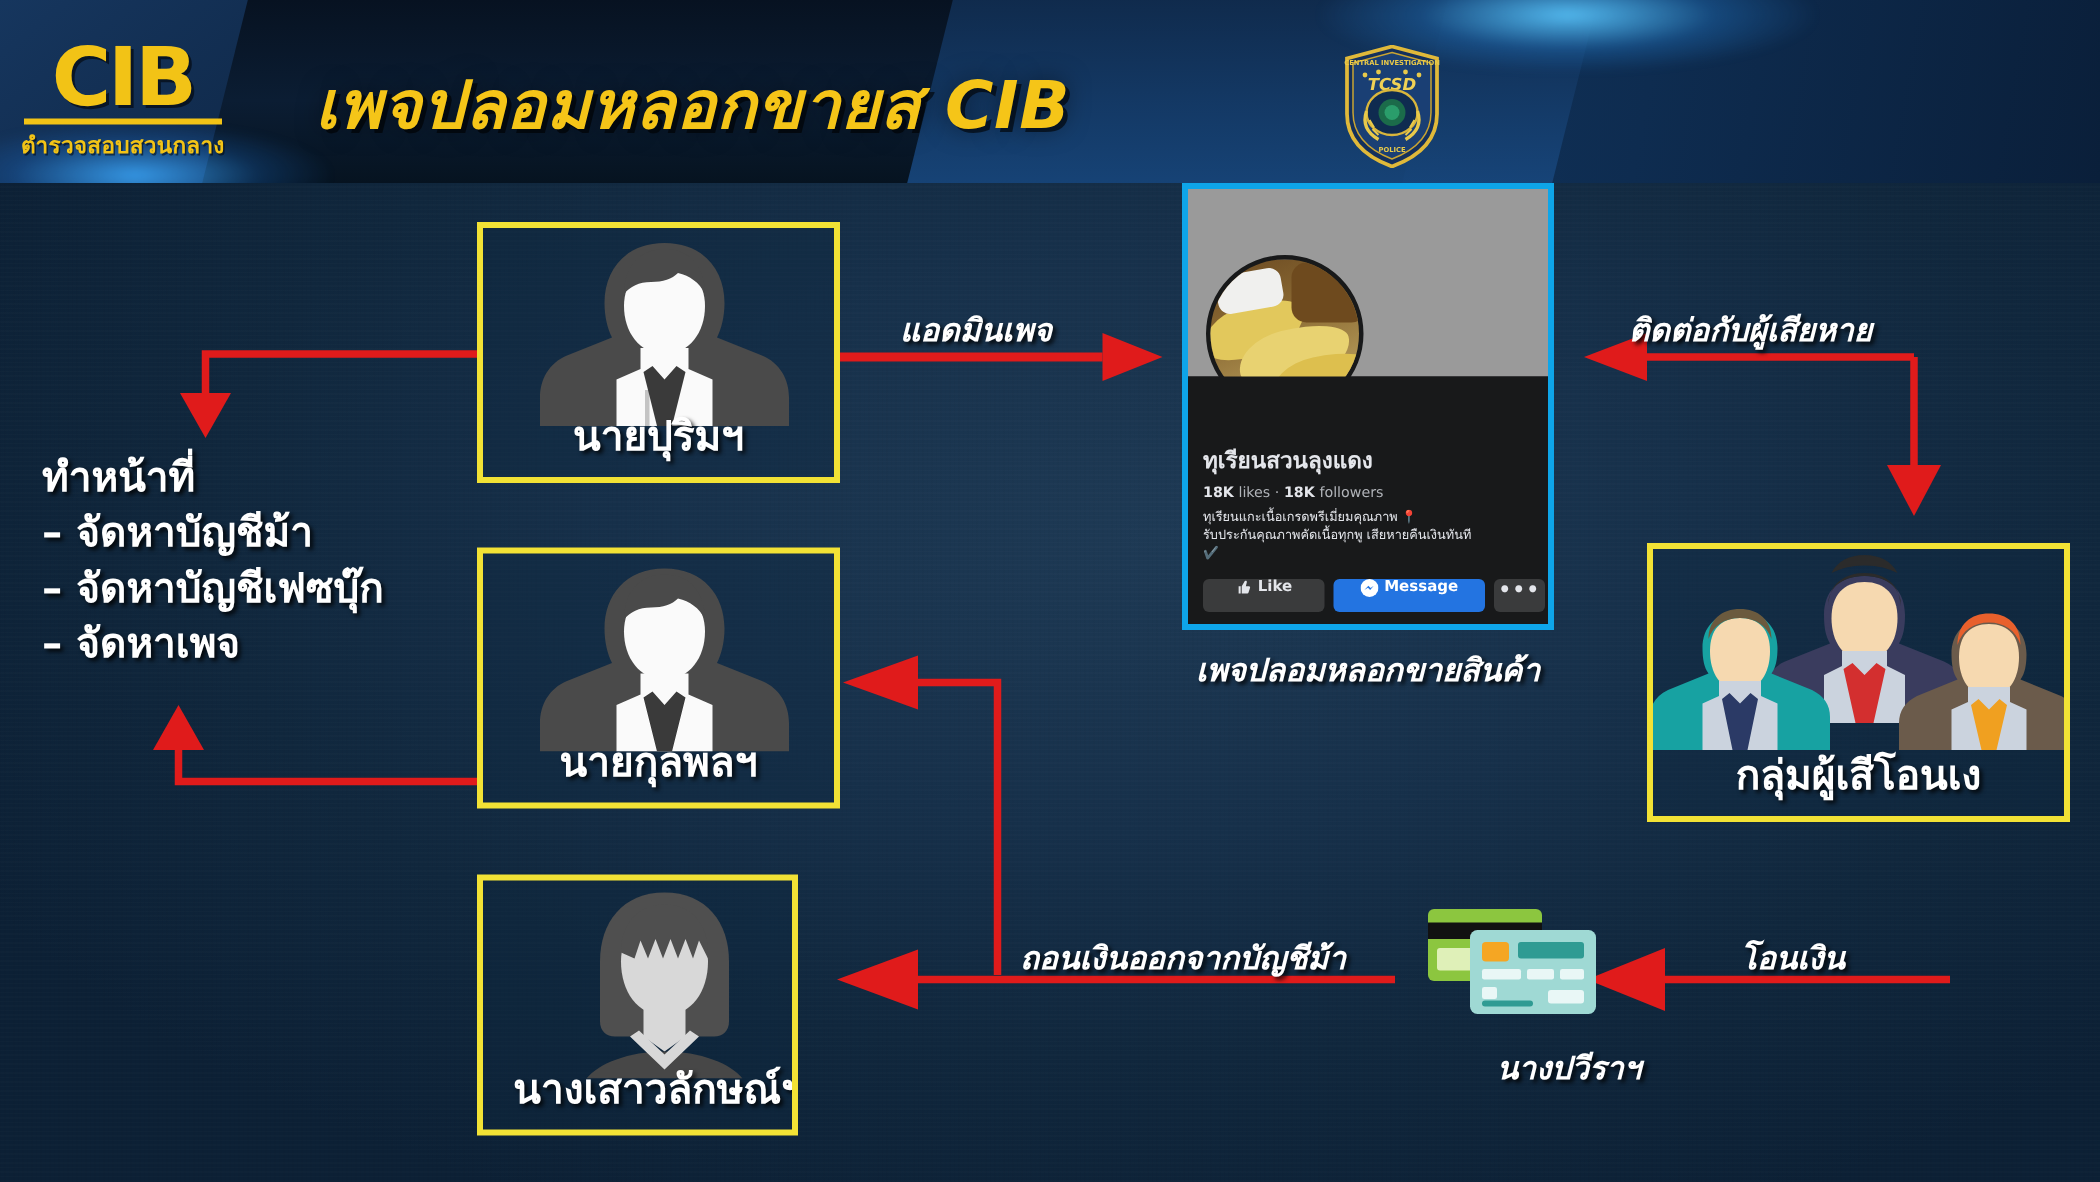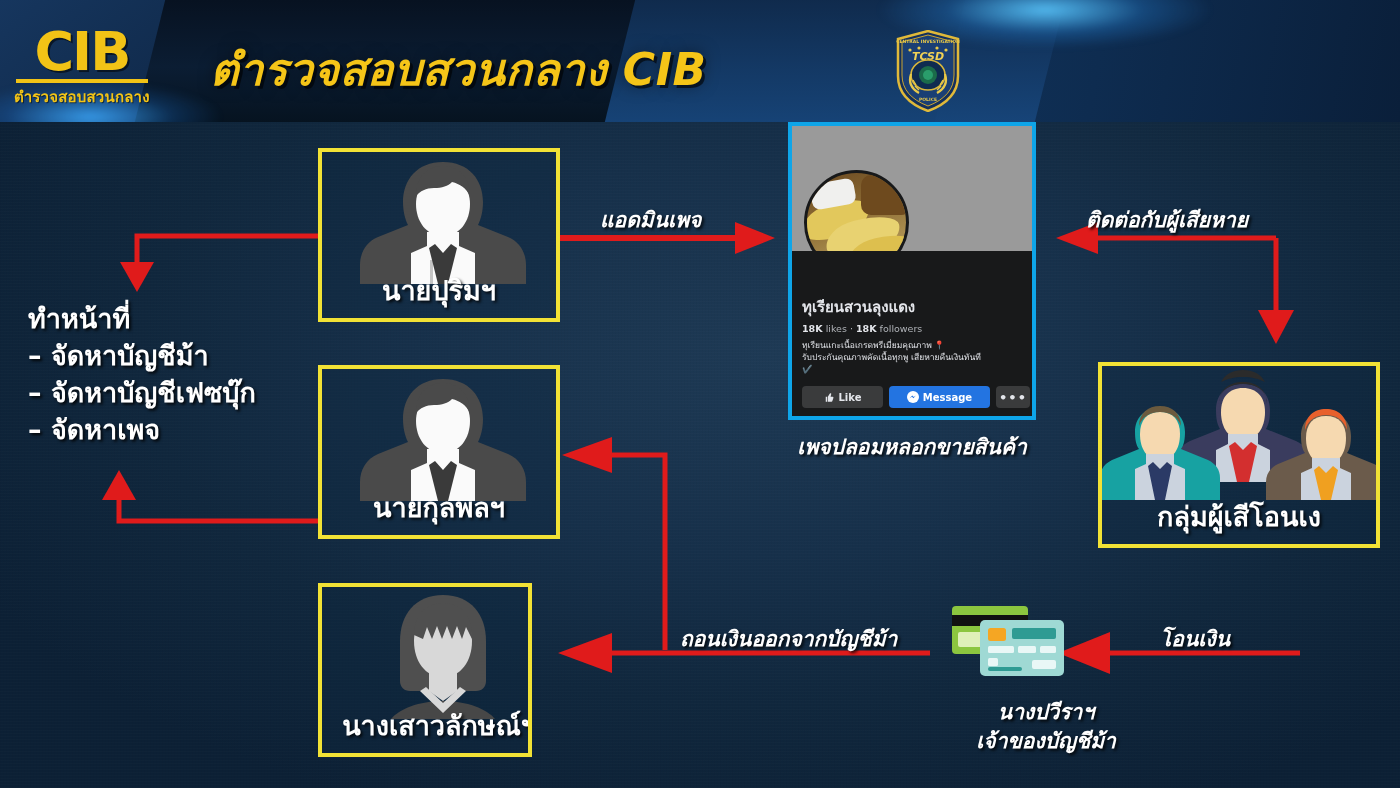--- a/index.html
+++ b/index.html
@@ -126,21 +126,21 @@
     position:absolute; left:88px; top:126px; width:17px; height:17px;
     border-radius:50%; background:#31a24c; border:2px solid #18191a;
   }
   #fb-body { position:absolute; left:0; top:125px; width:100%; height:173px; background:#18191a; padding:28px 10px 0 10px; }
   #fb-title { color:#e4e6eb; font-size:15px; font-weight:700; margin-top:16px; }
   #fb-stats { font-size:9.5px; color:#b0b3b8; margin-top:4px; }
   #fb-stats b { color:#e4e6eb; }
   #fb-desc { font-size:8.5px; color:#e4e6eb; line-height:12px; margin-top:5px; }
   #fb-actions { position:absolute; left:10px; bottom:8px; width:228px; display:flex; gap:6px; align-items:center; }
   .fb-btn {
-    height:22px; border-radius:4px; display:flex; align-items:center; justify-content:center;
+    height:22px; border-radius:4px; display:flex; align-items:flex-start; justify-content:center;
     gap:4px; font-size:10px; font-weight:700; color:#e4e6eb; background:#3a3b3c; flex:1;
   }
   .fb-btn.primary { background:#2374e1; color:#fff; flex:1.25; }
   .fb-btn.more { flex:0 0 34px; font-size:13px; letter-spacing:1px; }
   
   #cards { position:absolute; left:950px; top:604px; width:118px; height:78px; }
 </style>
 </head>
 <body>
 
@@ -152,21 +152,21 @@
   <div class="band-mid"></div>
   <div class="glow-l"></div>
   <div class="glow-r"></div>
 
   <div id="cib-logo">
     <div class="cib-text">CIB</div>
     <div class="cib-rule"></div>
     <div class="cib-sub">ตำรวจสอบสวนกลาง</div>
   </div>
 
-  <div id="header-title">ตำรวจสอบสวนกลาง CIB</div>
+  <div id="header-title">เพจปลอมหลอกขายส CIB</div>
 
   <svg id="badge" viewBox="0 0 66 82">
     <path d="M33 1 L63 9 L63 46 Q63 70 33 81 Q3 70 3 46 L3 9 Z" fill="#14305c" stroke="#e0b93a" stroke-width="2.5"></path>
     <path d="M33 5 L59 12 L59 45 Q59 66 33 76 Q7 66 7 45 L7 12 Z" fill="#1a3f74" stroke="#c9a432" stroke-width="1"></path>
     <text x="33" y="13" font-size="4.5" fill="#e8c94a" text-anchor="middle" font-weight="bold">CENTRAL INVESTIGATION</text>
     <circle cx="15" cy="20" r="1.6" fill="#e8c94a"></circle>
       <circle cx="24" cy="18" r="1.6" fill="#e8c94a"></circle>
     <circle cx="42" cy="18" r="1.6" fill="#e8c94a"></circle>
       <circle cx="51" cy="20" r="1.6" fill="#e8c94a"></circle>
     <text x="33" y="30" font-size="11" fill="#f0d155" text-anchor="middle" font-weight="bold" font-style="italic">TCSD</text>
@@ -356,19 +356,18 @@
     <rect x="38" y="42" width="26" height="7" rx="1.5" fill="#e9f7f6"></rect>
     <rect x="68" y="42" width="18" height="7" rx="1.5" fill="#e9f7f6"></rect>
     <rect x="90" y="42" width="16" height="7" rx="1.5" fill="#e9f7f6"></rect>
     <rect x="38" y="54" width="10" height="8" rx="1.5" fill="#e9f7f6"></rect>
     <rect x="38" y="63" width="34" height="4" rx="2" fill="#2f9b93"></rect>
     <rect x="82" y="56" width="24" height="9" rx="2" fill="#e9f7f6"></rect>
   </g>
 </svg>
 <div class="cap" style="left:936px;top:698px;width:220px;line-height:29px;">
   <div>นางปวีราฯ</div>
-  <div>เจ้าของบัญชีม้า</div>
 </div>
 
 <div class="arrow-label" style="left:600px;top:203px;">แอดมินเพจ</div>
 <div class="arrow-label" style="left:1086px;top:203px;">ติดต่อกับผู้เสียหาย</div>
 <div class="arrow-label" style="left:1160px;top:622px;">โอนเงิน</div>
 <div class="arrow-label" style="left:680px;top:622px;">ถอนเงินออกจากบัญชีม้า</div>
 
 </body></html>

